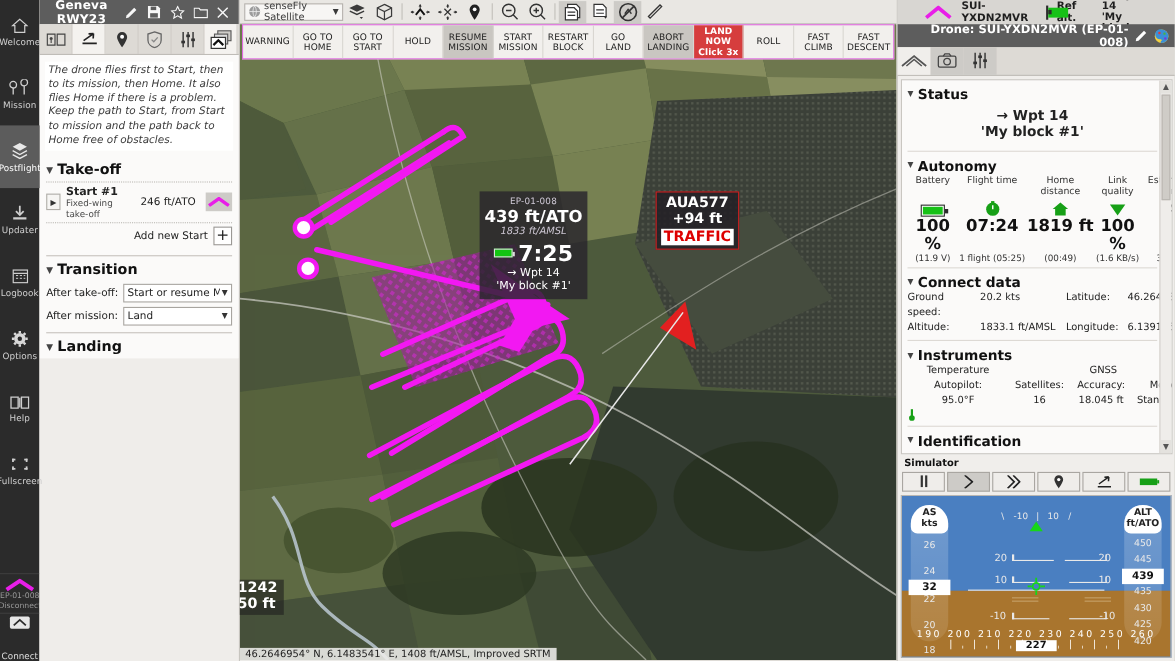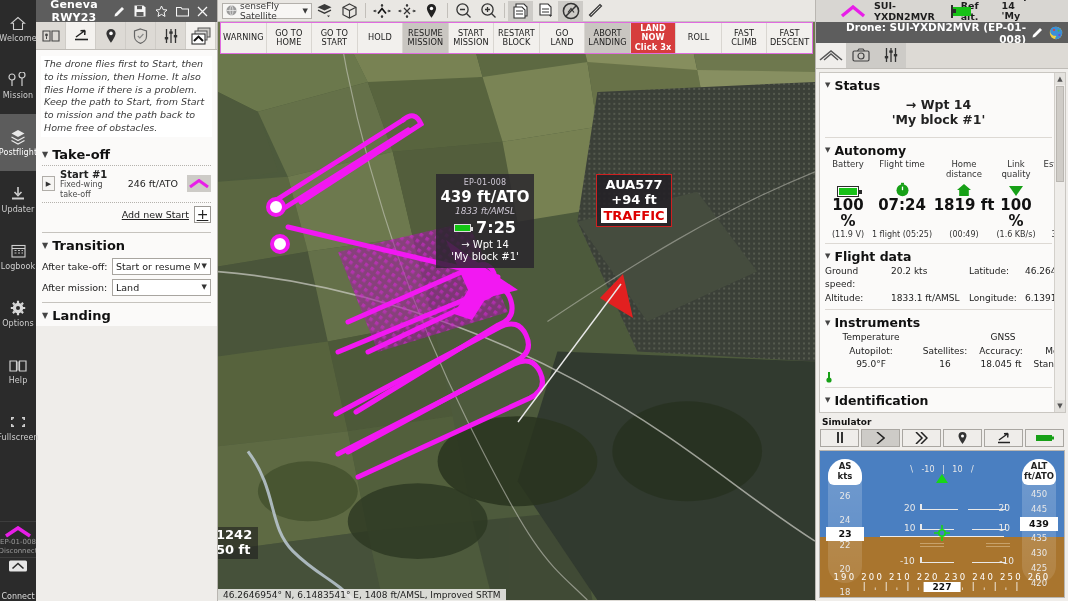--- a/index.html
+++ b/index.html
@@ -68,21 +68,21 @@
   .wp-row { display:flex; align-items:center; gap:5px; padding:3px 6px; }
   .wp-exp { width:13px; height:15px; border:1px solid #b0ada8; background:#f6f5f3;
             display:flex; align-items:center; justify-content:center; font-size:7px; color:#333; }
   .wp-names { flex:1; line-height:1.15; }
   .wp-n1 { font-weight:bold; font-size:10px; }
   .wp-n2 { font-size:8px; color:#4a4a4a; }
   .wp-alt { font-size:9.5px; color:#222; padding-right:4px; }
   .wp-ico { width:24px; height:17px; background:#cdcbc7; display:flex;
             align-items:center; justify-content:center; }
   .add-row { display:flex; align-items:center; justify-content:flex-end;
-             gap:5px; padding:3px 6px 5px; font-size:9.5px;text-decoration:underline; }
+             gap:5px; padding:3px 6px 5px; font-size:9.5px; }
   .add-btn { width:17px; height:17px; border:1px solid #9b9894; background:#fff;
              display:flex; align-items:center; justify-content:center;
              font-size:14px; line-height:1; color:#222; position:relative; }
   .form-row { display:flex; align-items:center; padding:2px 6px; gap:4px; }
   .form-row label { width:66px; font-size:9.5px; color:#222; }
   .sel-box { flex:1; height:17px; border:1px solid #a8a5a0; background:#fff;
              display:flex; align-items:center; padding:0 3px; font-size:9.5px;
              overflow:hidden; white-space:nowrap; }
   .sel-box .v { flex:1; overflow:hidden; text-overflow:clip; }
   .sel-box .ar { font-size:7px; color:#333; padding-left:2px; }
@@ -122,21 +122,21 @@
 
   .tooltip-drone {
     position:absolute; left:218px; top:152px; width:98px;
     background:rgba(40,36,44,.82); color:#fff; padding:4px 4px 5px;
     text-align:center; z-index:24; line-height:1.2;
   }
   .tooltip-drone .tid { font-size:8px; color:#cfc9d6; letter-spacing:.2px; }
   .tooltip-drone .alt { font-size:15px; font-weight:bold; }
   .tooltip-drone .amsl { font-size:9px; font-style:italic; color:#ccc6d2; }
   .tooltip-drone .tm { display:flex; align-items:center; justify-content:center;
-                       gap:5px; font-size:16px; font-weight:bold; margin:2px 0 1px; }
+                       gap:5px; font-size:20px; font-weight:bold; margin:2px 0 1px; }
   .tooltip-drone .wpt { font-size:10px; }
   .batt-mini { width:17px; height:8px; border:1px solid #dcdcdc; background:#13c413;
                position:relative; }
   .batt-mini:after { content:""; position:absolute; right:-3px; top:2px;
                      width:2px; height:4px; background:#dcdcdc; }
 
   .traffic {
     position:absolute; left:378px; top:152px; width:76px;
     border:1px solid #cf2020; background:rgba(35,32,38,.85);
     color:#fff; text-align:center; z-index:24; padding:2px 2px 3px;
@@ -890,21 +890,21 @@
           <div class="s">(11.9 V)</div>
           <div class="s">1 flight (05:25)</div>
           <div class="s">(00:49)</div>
           <div class="s">(1.6 KB/s)</div>
           <div class="s">3.6 kts</div>
         </div>
         <div class="rs-rule"></div>
 
         <div class="rs-hdr">
           <span class="car">▼</span>
-          <span>Flight data</span>
+          <span>Connect data</span>
         </div>
         <div class="fd-grid">
           <div>Ground speed:</div>
           <div>20.2 kts</div>
           <div>Latitude:</div>
           <div>46.2649838°</div>
           <div>Altitude:</div>
           <div>1833.1 ft/AMSL</div>
           <div>Longitude:</div>
           <div>6.1391757°</div>
@@ -1034,21 +1034,21 @@
         <path d="M0 8h4M12 8h4M8 0v4M8 12v4" stroke="#17d617" stroke-width="1.6"></path>
       </svg>
 
       <div class="tape as">
         <div class="cap">
           <div>AS</div>
           <div>kts</div>
         </div>
         <div class="tick" style="top:32px">26</div>
         <div class="tick" style="top:56px">24</div>
-        <div class="cur" style="top:68px">23</div>
+        <div class="cur" style="top:68px">32</div>
         <div class="tick" style="top:81px">22</div>
         <div class="tick" style="top:105px">20</div>
         <div class="tick" style="top:128px">18</div>
       </div>
 
       <div class="tape alt">
         <div class="cap">
           <div>ALT</div>
           <div>ft/ATO</div>
         </div>

